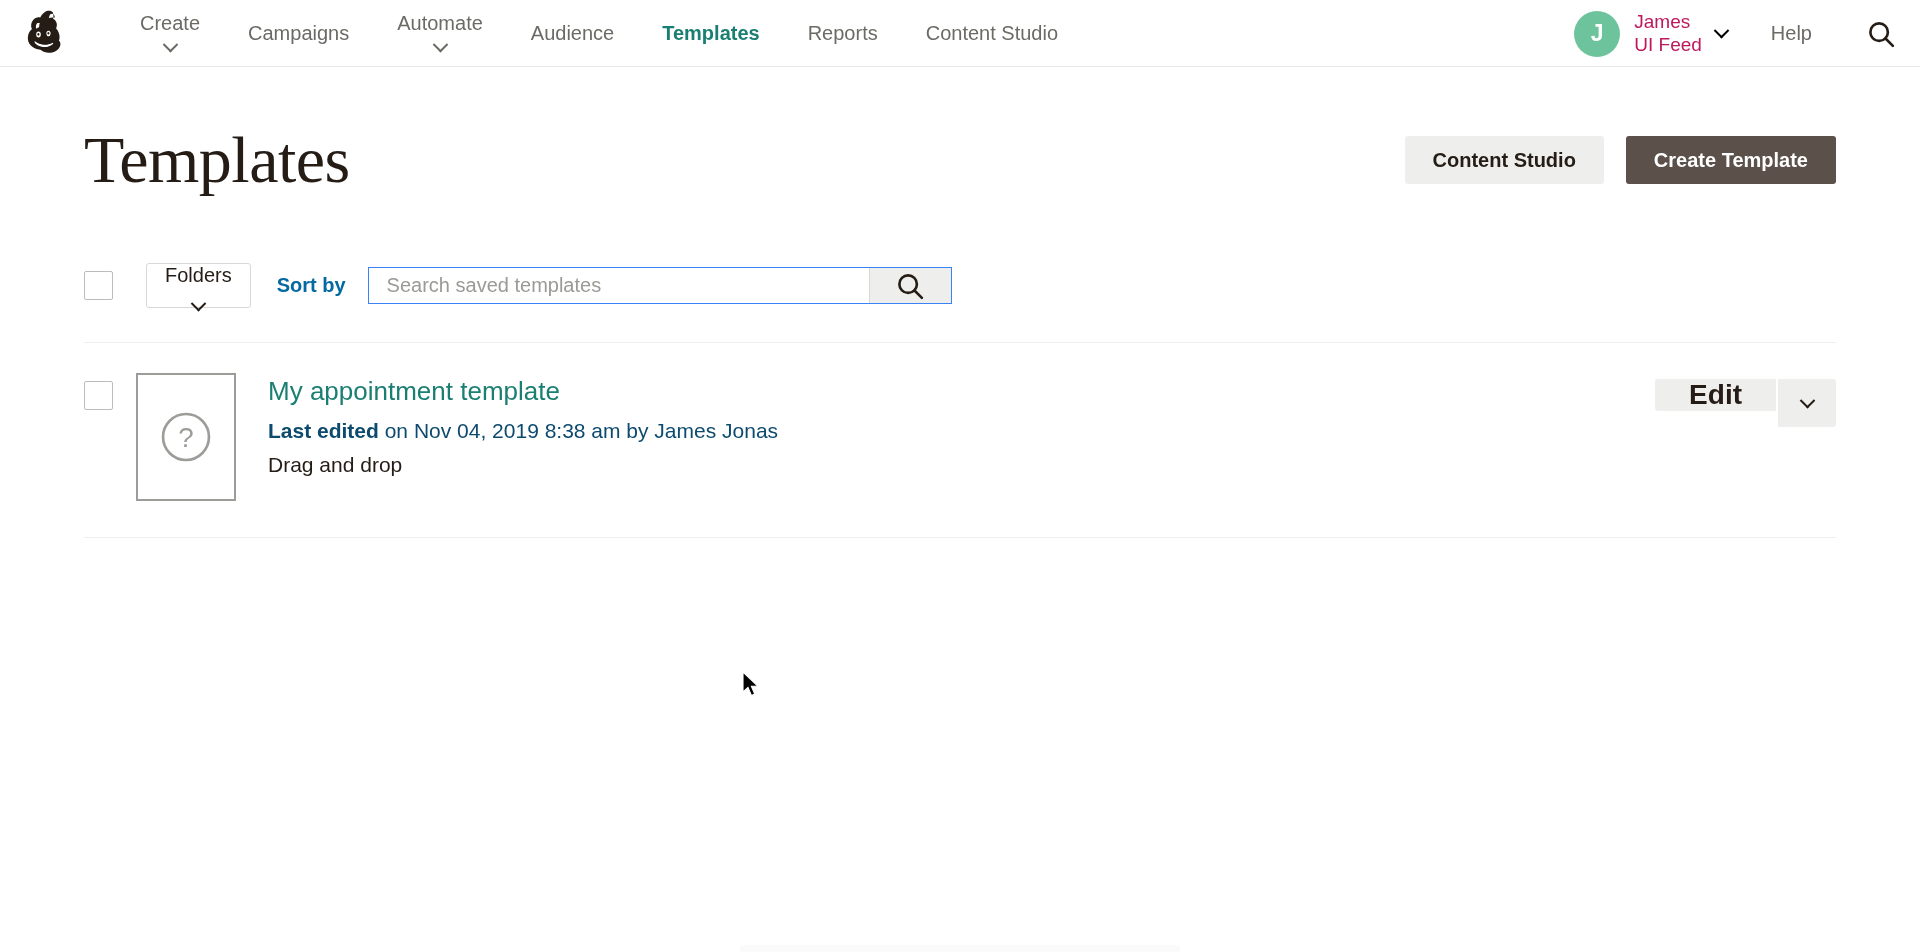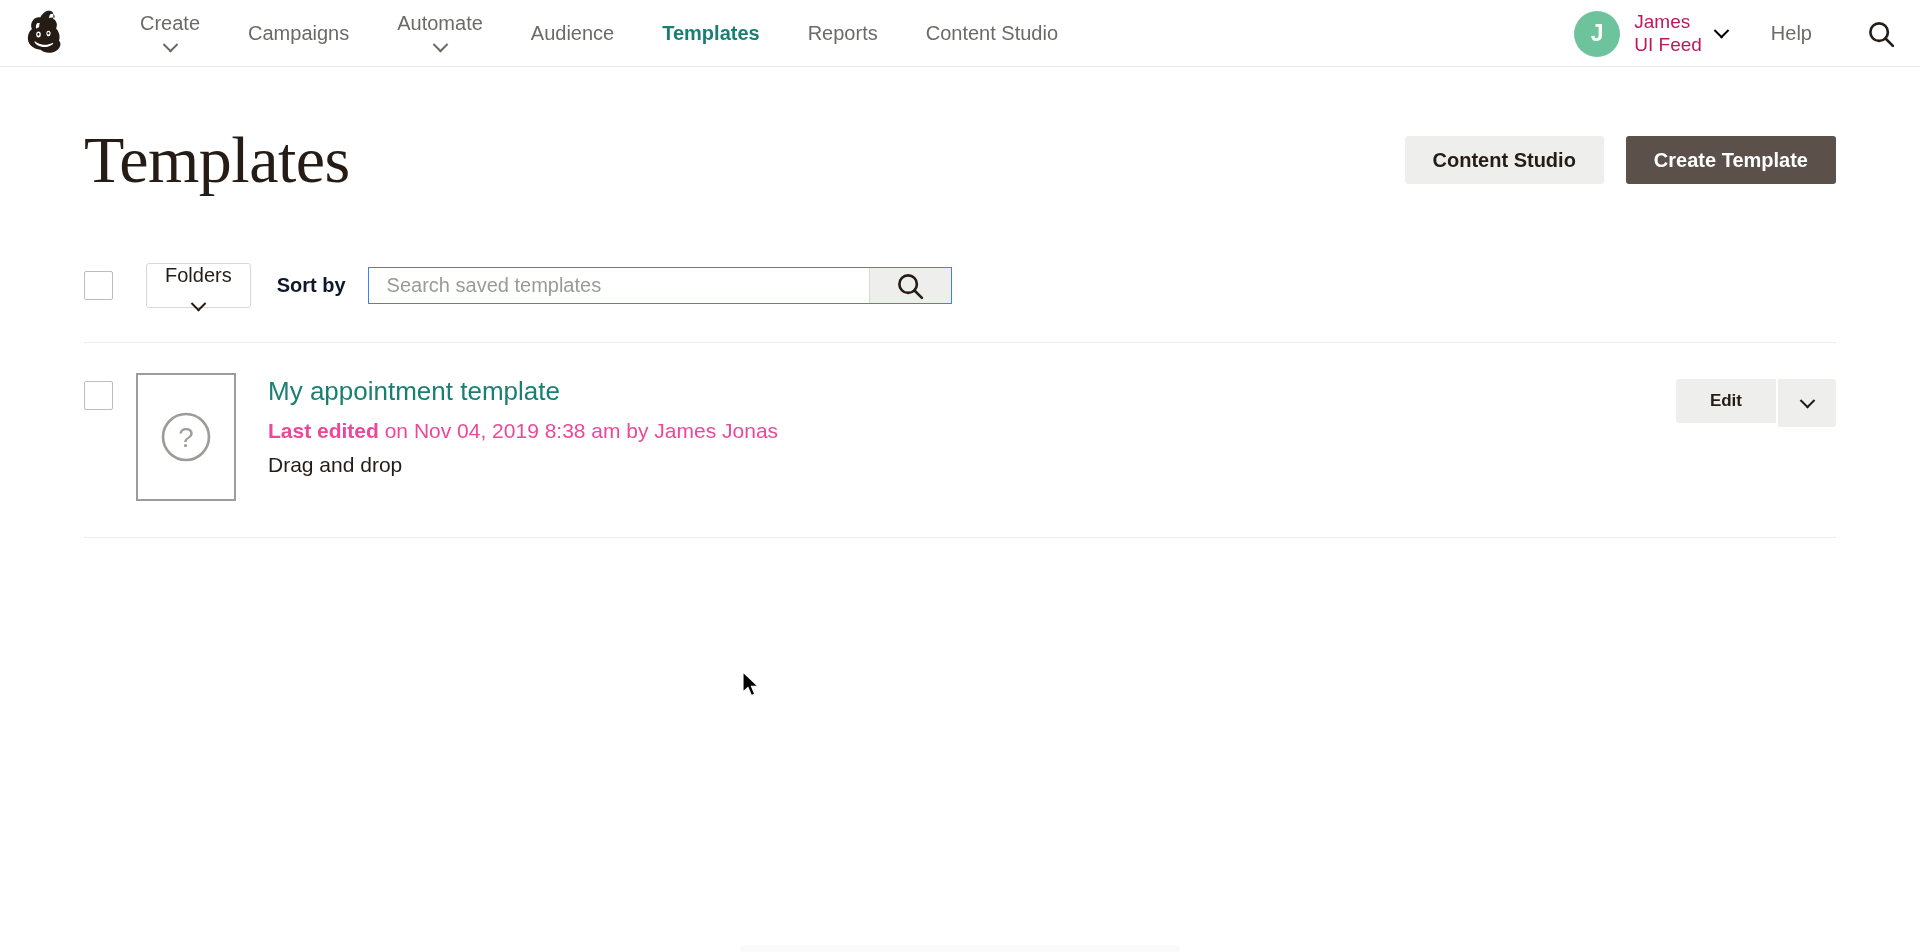--- a/index.html
+++ b/index.html
@@ -190,21 +190,21 @@
     font-size: 20px;
     color: #241c15;
     cursor: pointer;
     white-space: nowrap;
   }
   .select-btn .chev { color: #241c15; }
 
   .sortby-label {
     font-size: 20px;
     font-weight: 700;
-    color: #0f172a;
+    color: #0369a1;
     white-space: nowrap;
   }
 
   .search-group {
     display: flex;
     align-items: stretch;
     height: 37px;
     border: 1px solid #3b82f6;
     border-radius: 0;
     overflow: hidden;
@@ -261,21 +261,21 @@
     color: #1a7f72;
     text-decoration: none;
     cursor: pointer;
     display: block;
     line-height: 1.15;
   }
 
   .tpl-meta {
     margin-top: 10px;
     font-size: 21px;
-    color: #ec4899;
+    color: #0c4a6e;
     line-height: 1.35;
   }
   .tpl-meta b { font-weight: 700; }
 
   .tpl-type {
     margin-top: 6px;
     font-size: 21px;
     color: #241c15;
     line-height: 1.35;
   }
@@ -285,25 +285,25 @@
     right: 0;
     top: 36px;
     display: flex;
     align-items: stretch;
     gap: 2px;
   }
   .edit-btn {
     background: #eeeeec;
     border: none;
     border-radius: 3px 0 0 3px;
-    font-size: 17px;
+    font-size: 28px;
     font-weight: 700;
     color: #241c15;
     padding: 0 34px;
-    height: 44px;
+    height: 32px;
     cursor: pointer;
     font-family: "Liberation Sans", sans-serif;
   }
   .edit-caret {
     background: #eeeeec;
     border: none;
     border-radius: 0 3px 3px 0;
     width: 58px;
     height: 48px;
     display: flex;

